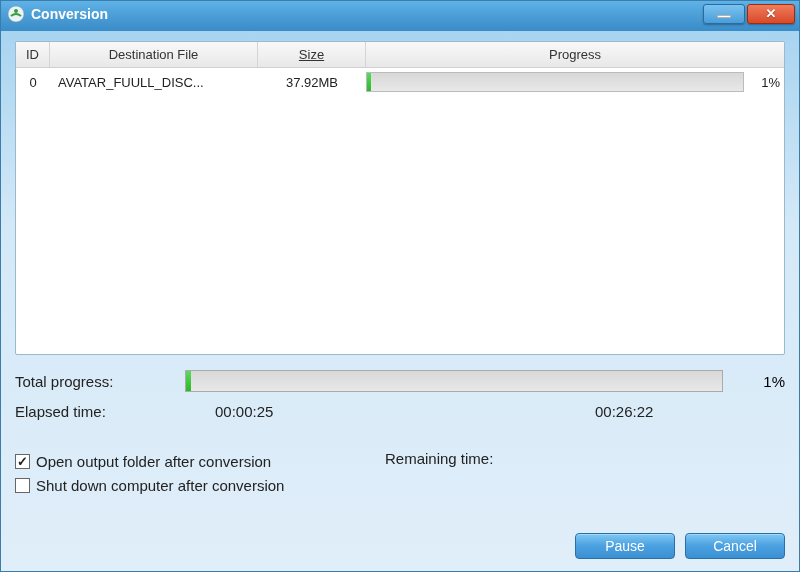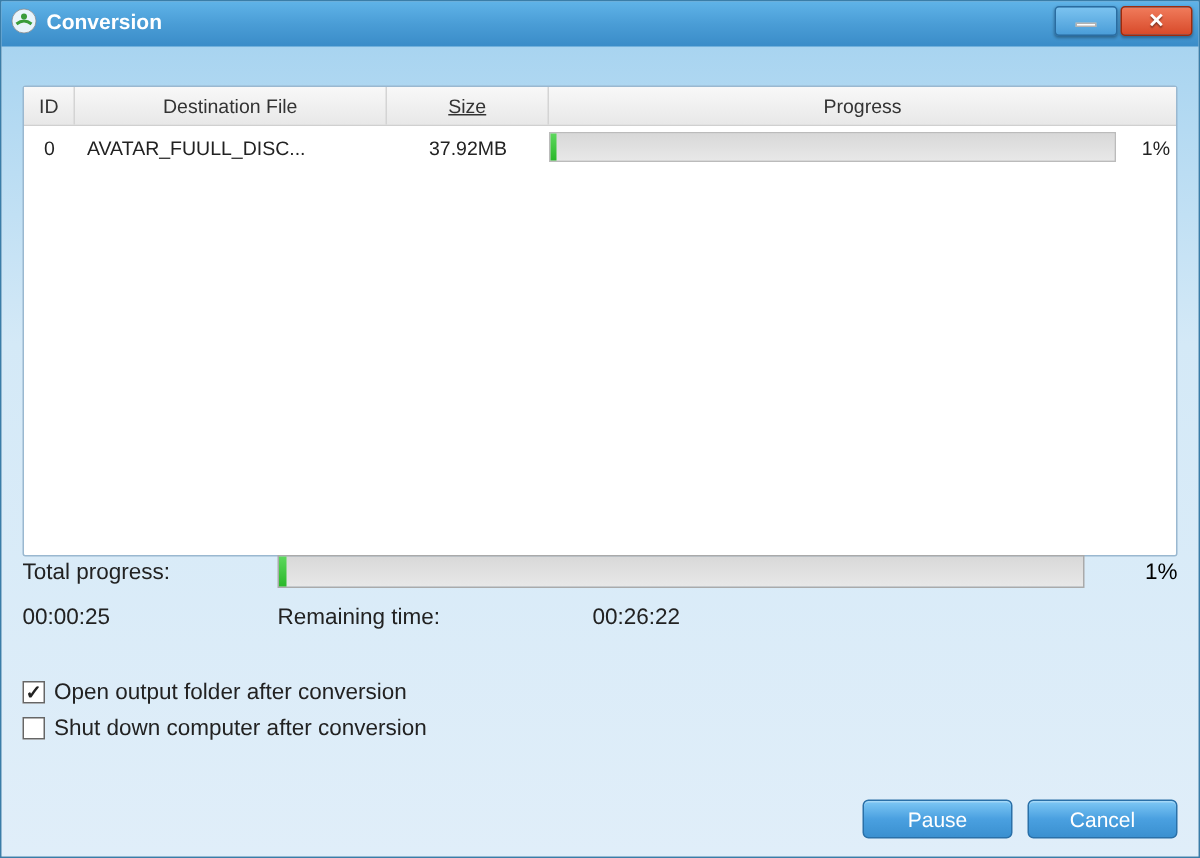--- a/index.html
+++ b/index.html
@@ -77,21 +77,20 @@
     }
     .content-panel {
       position: absolute;
       top: 40px;
       left: 14px;
       right: 14px;
       height: 314px;
       background: #fff;
       border: 1px solid #9ab8d0;
       border-radius: 2px;
-      margin-top: 16px;
     }
     .table-header {
       display: flex;
       height: 26px;
       background: linear-gradient(to bottom, #f8f8f8 0%, #e8e8e8 100%);
       border-bottom: 1px solid #d0d0d0;
     }
     .th {
       border-right: 1px solid #d4d4d4;
       display: flex;
@@ -167,21 +166,21 @@
       position: absolute;
       top: 402px;
       left: 14px;
       right: 14px;
       display: flex;
       font-size: 15px;
       color: #222;
     }
     .time-elapsed-label { width: 200px; }
     .time-elapsed-value { width: 170px; }
-    .time-remaining-label { width: 210px; }
+    .time-remaining-label { width: 210px; margin-top: 47px; }
     .checkbox-row {
       position: absolute;
       left: 14px;
       display: flex;
       align-items: center;
       font-size: 15px;
       color: #222;
       gap: 6px;
     }
     .cb1 { top: 430px; margin-top: 22px; }
@@ -272,20 +271,21 @@
 
   <div class="total-section">
     <div class="total-label">Total progress:</div>
     <div class="total-bar-track">
       <div class="total-bar-fill" style="width:1%"></div>
     </div>
     <div class="total-pct">1%</div>
   </div>
 
   <div class="time-row">
+    <div class="time-elapsed-label">Elapsed time:</div>
     <div class="time-elapsed-value">00:00:25</div>
     <div class="time-remaining-label">Remaining time:</div>
     <div>00:26:22</div>
   </div>
 
   <div class="checkbox-row cb1">
     <div class="checkbox checked"></div>
     <span>Open output folder after conversion</span>
   </div>
   <div class="checkbox-row cb3">

